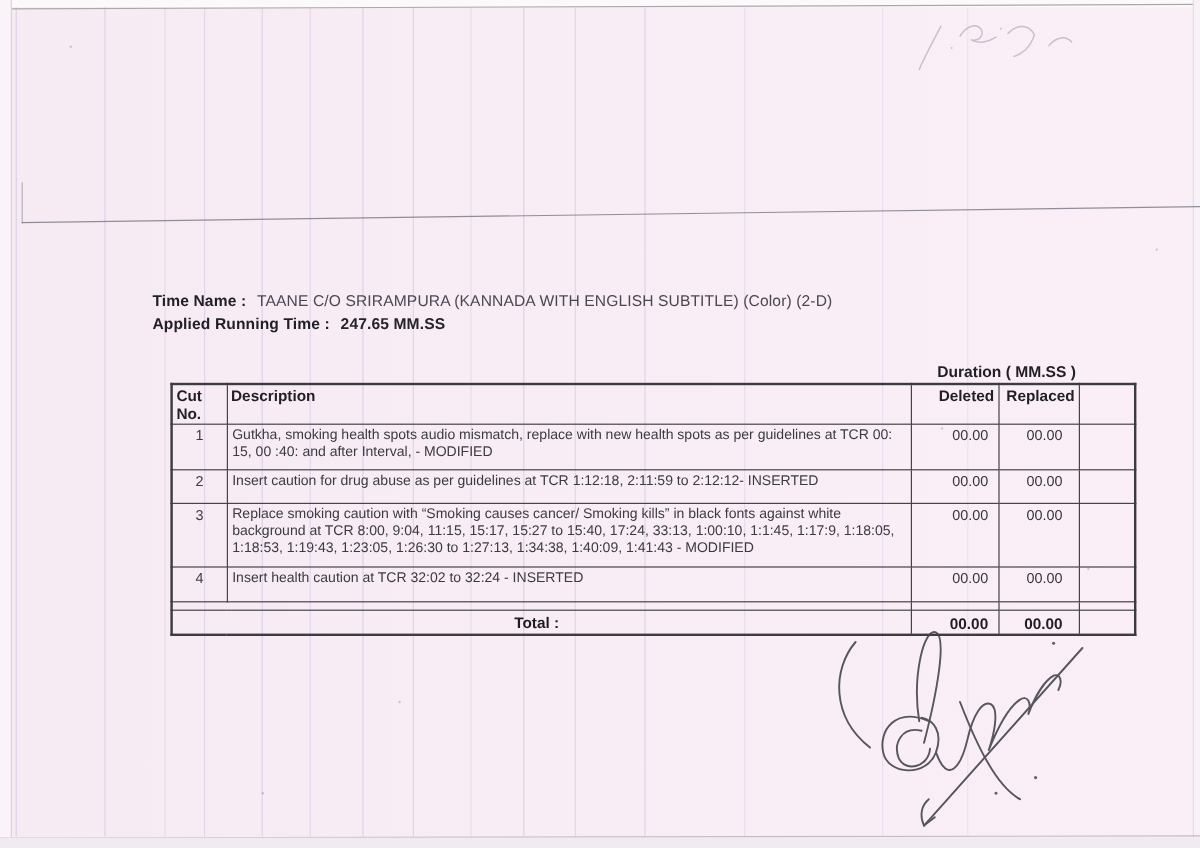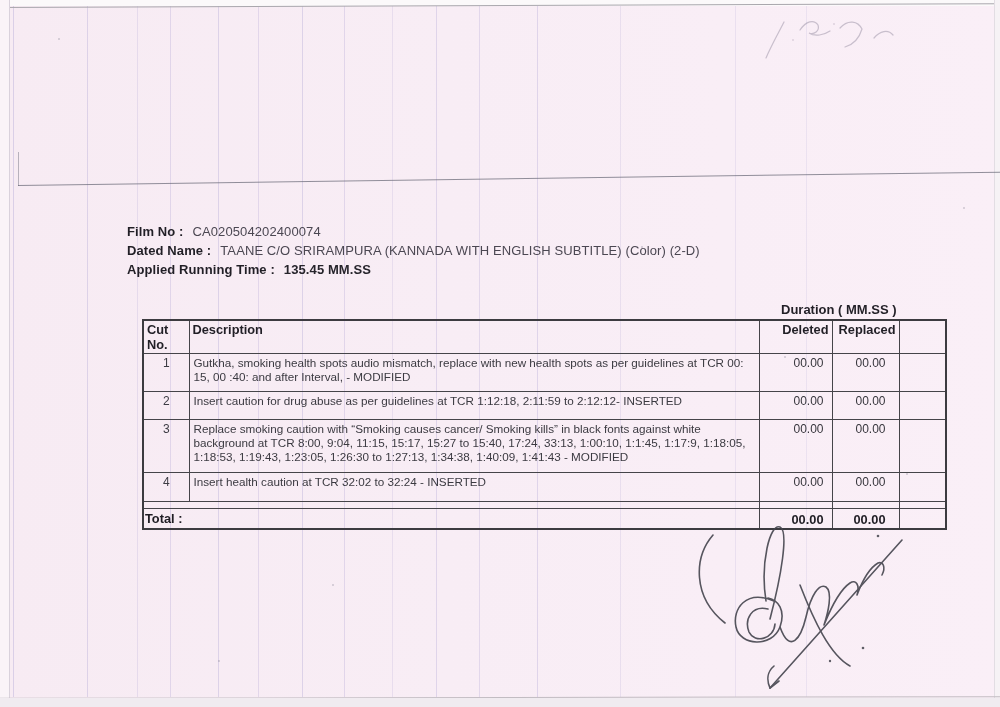--- a/index.html
+++ b/index.html
@@ -44,21 +44,21 @@
   }
   table.cuts td{border:1px solid #454449;vertical-align:top;overflow:hidden;}
   .th{font-weight:bold;font-size:12.8px;color:#211f26;padding:1px 3px 1px 3px;height:17px;vertical-align:middle;}
   .th-center{text-align:right;}
   td.cutno{font-size:12px;color:#3d3c44;text-align:center;padding-top:2px;}
   td.desc{font-size:11.7px;line-height:13.9px;color:#3b3a41;padding:2px 5px 0 4px;}
   td.num{font-size:12px;color:#37363d;text-align:right;padding:2px 8px 0 0;}
   td.num-r{padding-right:13px;}
   tr.spacer td{height:4px;}
   tr.total td{height:17px;vertical-align:middle;font-weight:bold;font-size:12.8px;color:#1f1d24;}
-  tr.total .tlabel{text-align:left;padding-right:9px;}
+  tr.total .tlabel{text-align:center;padding-right:9px;}
   
   .pencil-svg{position:absolute;left:738px;top:6px;z-index:1;}
   .sig-svg{position:absolute;left:680px;top:505px;z-index:3;}
 </style>
 </head>
 <body>
 
 <div class="paper">
 
   <div class="streak" style="left:13px;background:rgba(158,148,204,.32);"></div>
@@ -98,28 +98,25 @@
     <g fill="none" stroke="rgba(120,114,138,.38)" stroke-width="1.2" stroke-linecap="round">
       <path d="M 28,52 C 34,38 41,26 46,16"></path>
       <path d="M 62,24 C 68,15 76,13 80,19 C 82,25 76,29 71,27 C 77,31 86,29 92,25"></path>
       <path d="M 102,22 C 110,13 120,15 124,23 C 121,33 114,39 107,41"></path>
       <path d="M 136,32 C 142,25 150,23 155,29"></path>
       <circle cx="55" cy="34" r="0.8" fill="rgba(120,114,138,.38)" stroke="none"></circle>
       <circle cx="96" cy="18" r="0.8" fill="rgba(120,114,138,.38)" stroke="none"></circle>
     </g>
   </svg>
 
-  <div class="line" style="top:224px;">
-    <span>Film No :</span><span class="val">CA020504202400074</span>
-  </div>
   <div class="line" style="top:243px;">
-    <span>Dated Name :</span><span class="val">TAANE C/O SRIRAMPURA (KANNADA WITH ENGLISH SUBTITLE) (Color) (2-D)</span>
+    <span>Time Name :</span><span class="val">TAANE C/O SRIRAMPURA (KANNADA WITH ENGLISH SUBTITLE) (Color) (2-D)</span>
   </div>
   <div class="line" style="top:262px;">
-    <span>Applied Running Time :</span><span class="val-bold">135.45 MM.SS</span>
+    <span>Applied Running Time :</span><span class="val-bold">247.65 MM.SS</span>
   </div>
   <div class="duration-head">Duration ( MM.SS )</div>
 
   <table class="cuts">
     <colgroup>
       <col style="width:46px">
         <col style="width:570px">
         <col style="width:73px">
         <col style="width:67px">
         <col style="width:47px">

